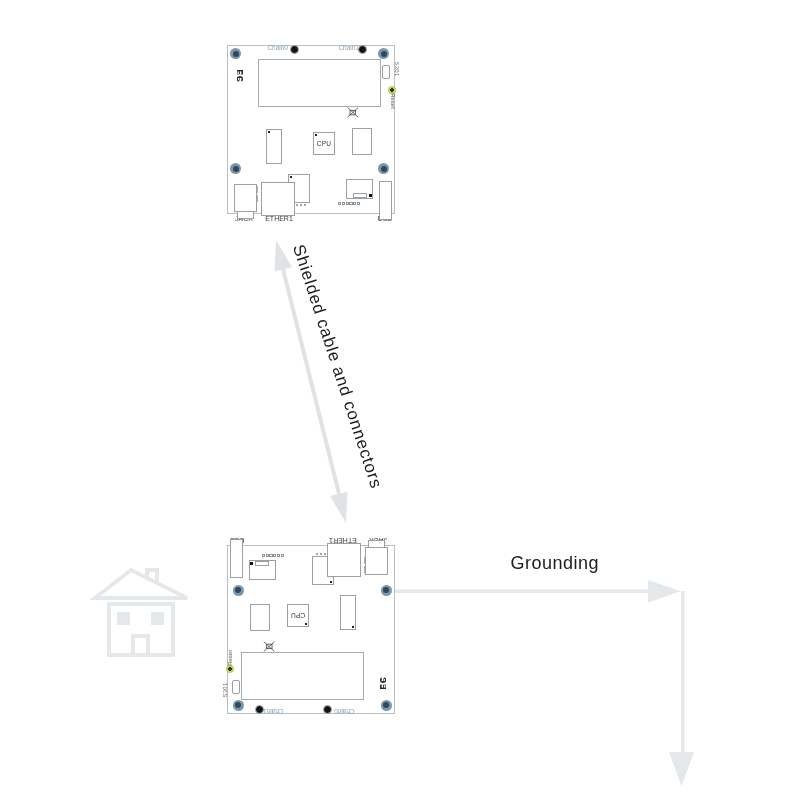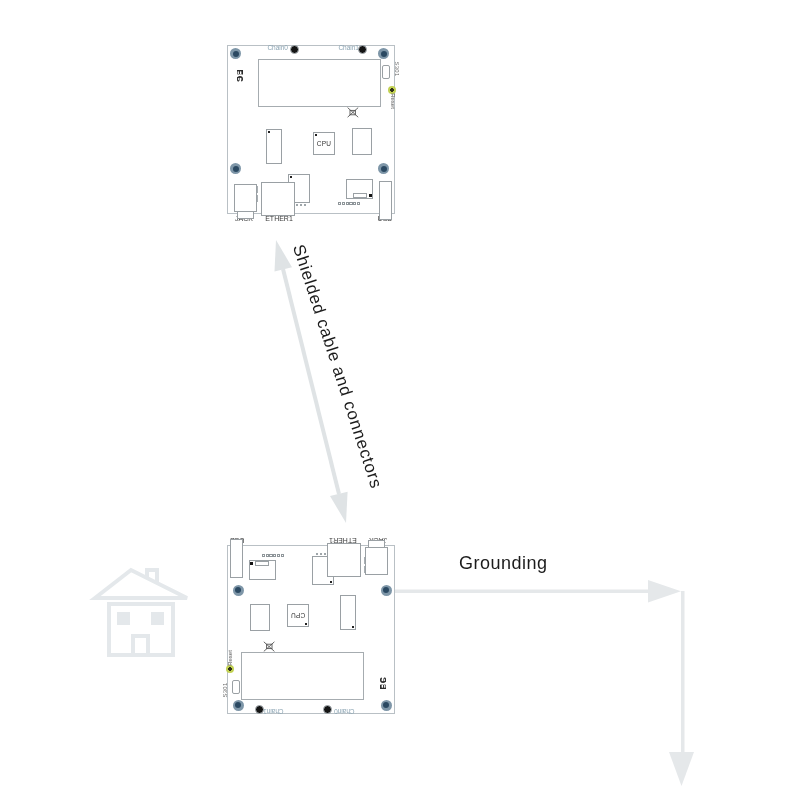--- a/index.html
+++ b/index.html
@@ -4,21 +4,21 @@
 <style>
   html,body{margin:0;padding:0;background:#fff;}
   #stage{position:relative;width:800px;height:800px;overflow:hidden;
          font-family:"Liberation Sans",sans-serif;background:#fff;}
   #diagram-svg{position:absolute;left:0;top:0;}
 
   
   .shielded-label{position:absolute;left:307px;top:242px;transform:rotate(72deg);
     transform-origin:0 0;white-space:nowrap;font-size:17px;letter-spacing:.8px;
     color:var(--ink,#1c1c1c);}
-  .grounding-label{position:absolute;left:459px;top:553px;width:140px;text-align:left;
+  .grounding-label{position:absolute;left:459px;top:553px;width:140px;text-align:right;
     font-size:18px;letter-spacing:.5px;color:var(--ink,#1c1c1c);}
 
   
   .board{position:absolute;width:166px;height:167px;background:#fff;
     border:1px solid #b9c0c5;}
   .board-top{left:227px;top:45px;}
   .board-bottom{left:227px;top:545px;transform:rotate(180deg);}
   .board *{position:absolute;box-sizing:border-box;}
 
   .screw{width:11px;height:11px;border-radius:50%;background:var(--screw_ring,#7e96a8);

